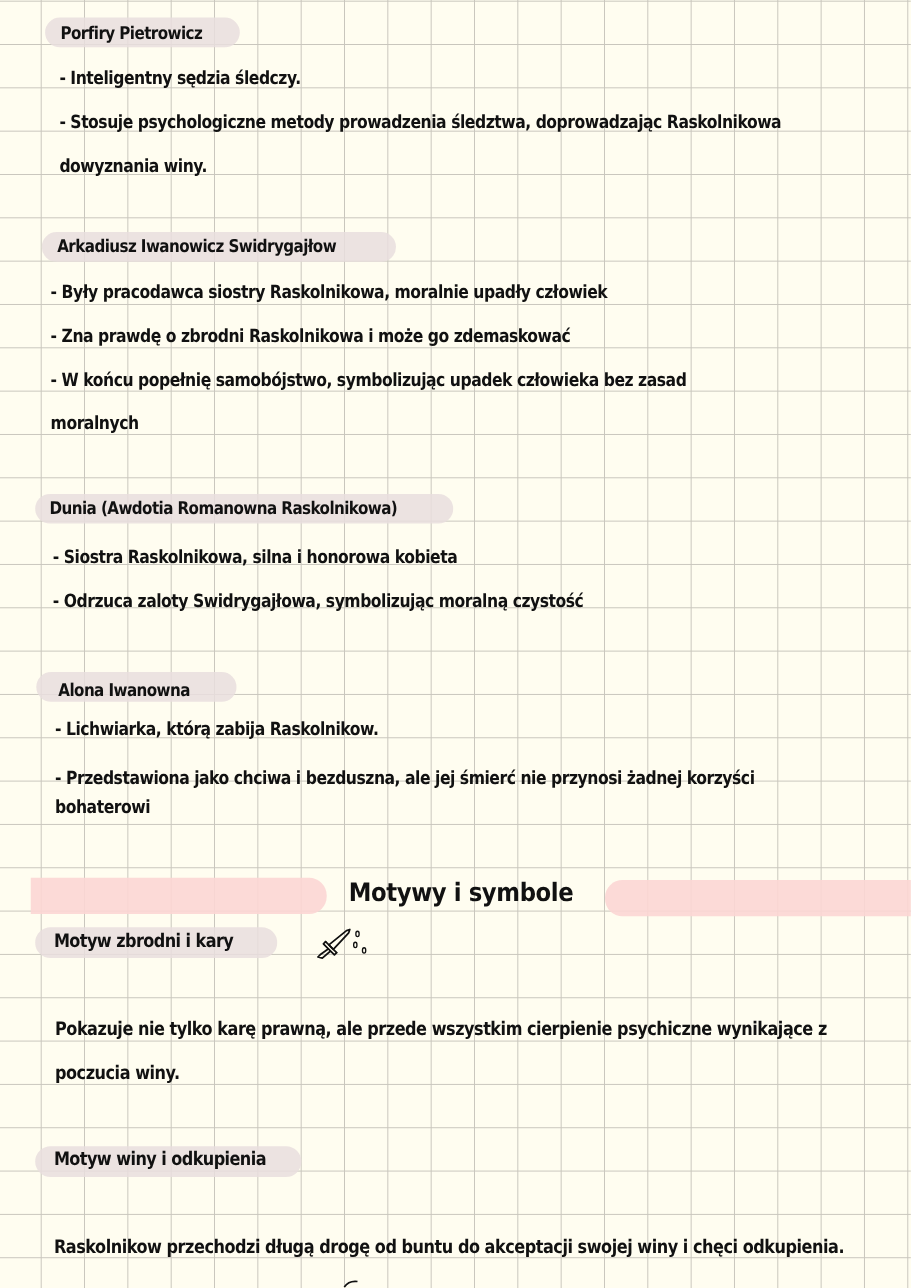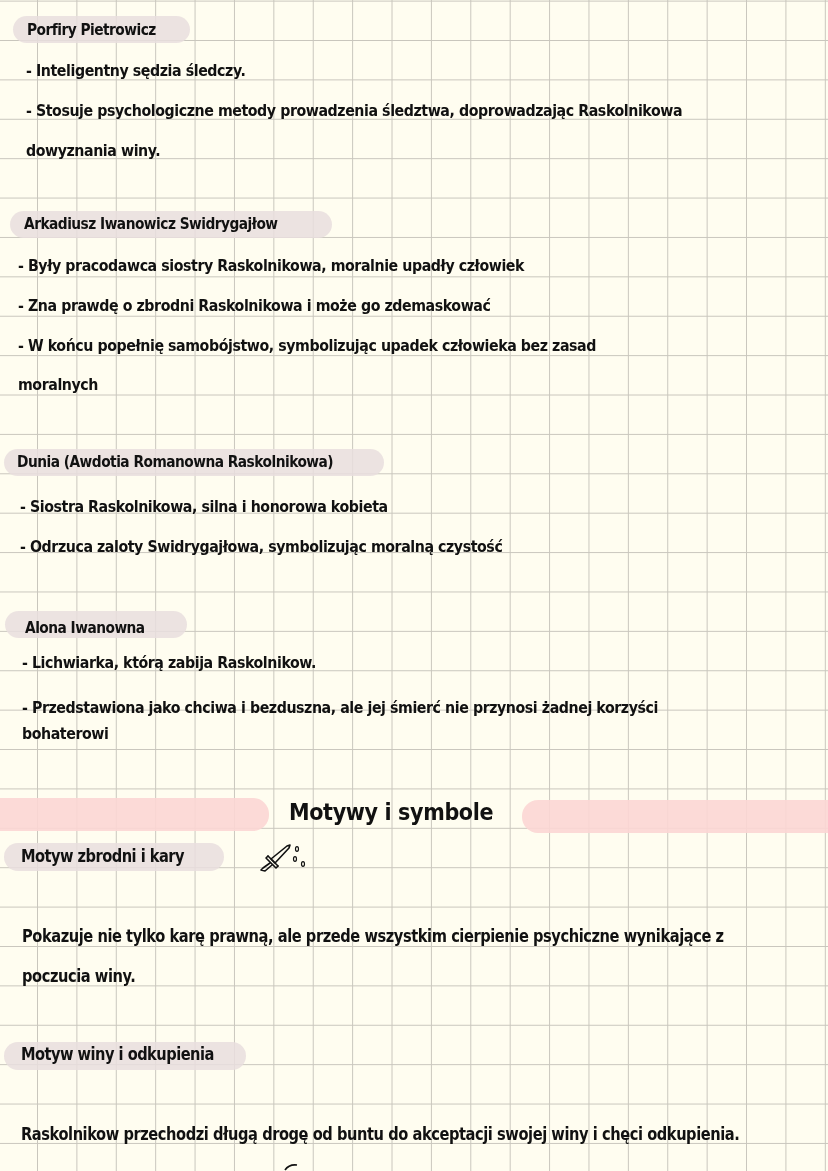--- a/index.html
+++ b/index.html
@@ -10,21 +10,21 @@
       position: relative;
       background-color: #fffdf0;
       background-image:
         linear-gradient(to right, #c9c6bd 1px, transparent 1px),
         linear-gradient(to bottom, #c9c6bd 1px, transparent 1px);
       background-size: 39.4px 39.4px;
       background-position: 37px 40px;
       font-family: "DejaVu Sans", sans-serif;
       color: #111;
     }
-    .page { position: absolute; inset: 0; }
+    .page { position: absolute; inset: 0; margin-left: 28px; }
     .abs { position: absolute; white-space: nowrap; }
     .pill {
       position: absolute;
       background: rgba(233, 222, 222, 0.85);
       border-radius: 14px;
       height: 27px;
     }
     .pill-pink {
       position: absolute;
       background: rgba(252, 214, 212, 0.9);

